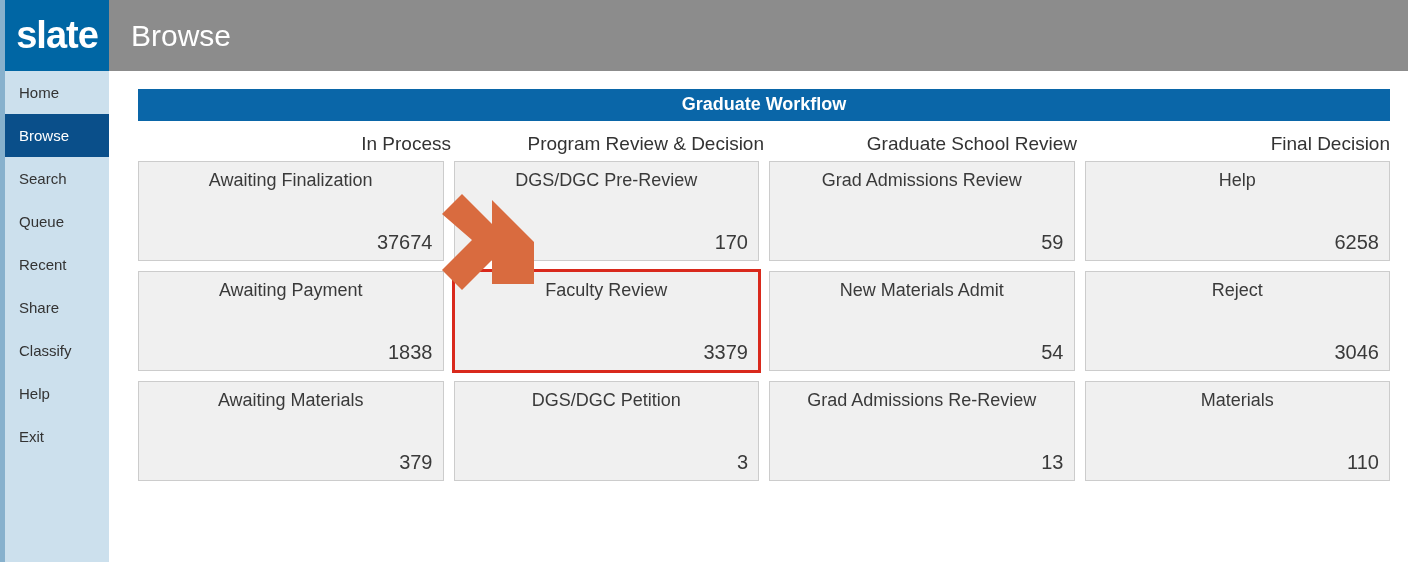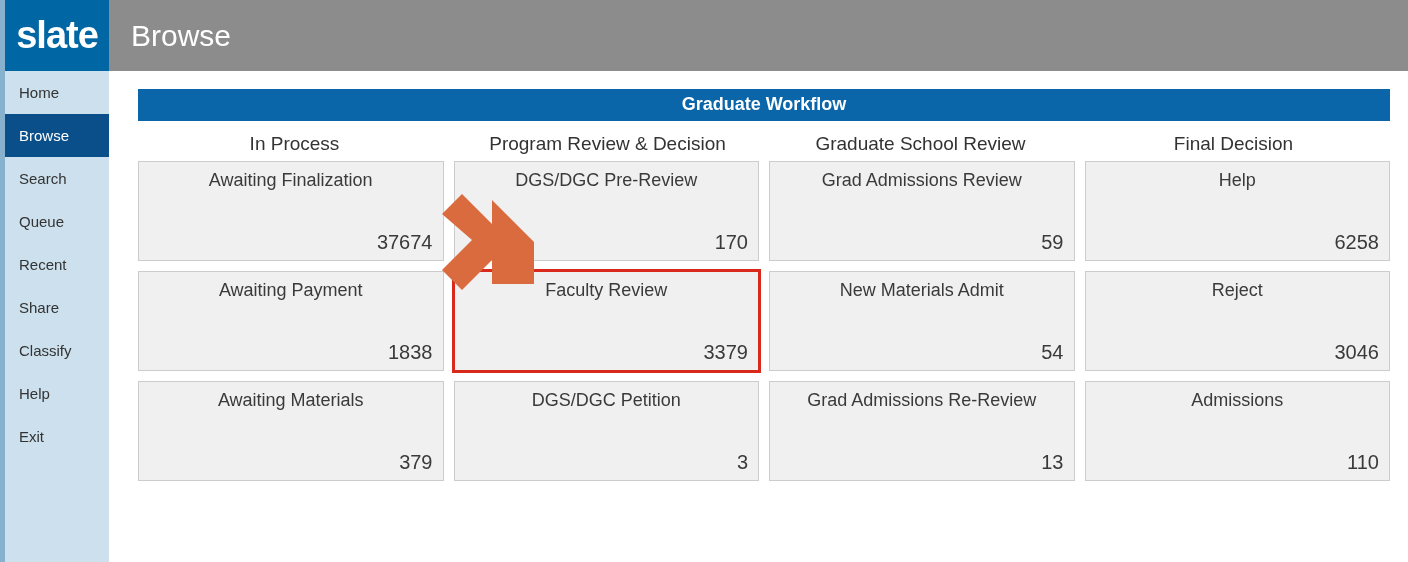--- a/index.html
+++ b/index.html
@@ -61,21 +61,21 @@
     font-weight: 700;
     font-size: 18px;
     padding: 5px 0 6px 0;
   }
   .col-headers {
     display: grid;
     grid-template-columns: repeat(4, 1fr);
     margin-top: 4px;
   }
   .col-header {
-    text-align: center;
+    text-align: right;
     font-size: 19px;
     color: #333;
     padding: 8px 0 6px 0;
   }
   .grid {
     display: grid;
     grid-template-columns: repeat(4, 1fr);
     gap: 10px;
     margin-top: 0px;
   }
@@ -182,21 +182,21 @@
         </div>
         <div class="tile">
           <div class="tile-label">DGS/DGC Petition</div>
           <div class="tile-count">3</div>
         </div>
         <div class="tile">
           <div class="tile-label">Grad Admissions Re-Review</div>
           <div class="tile-count">13</div>
         </div>
         <div class="tile">
-          <div class="tile-label">Admissions</div>
+          <div class="tile-label">Materials</div>
           <div class="tile-count">110</div>
         </div>
       </div>
     </div>
   </main>
 </div>
 
 <svg class="arrow" width="100" height="100" viewBox="0 0 100 100" style="left:438px; top:190px;">
     <polygon fill="#d96b3f" points="4,24 24,4 54,34 54,10 96,52 96,94 54,94 54,70 24,100 4,80 34,50"></polygon>
   </svg>

